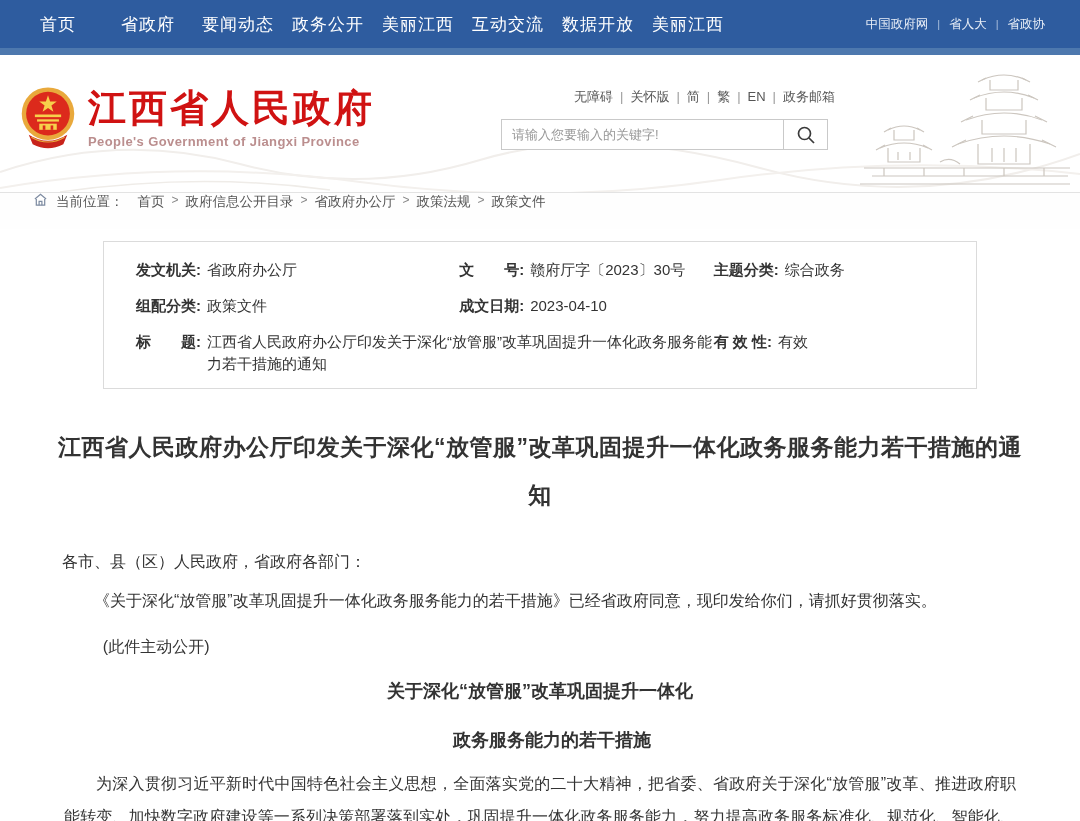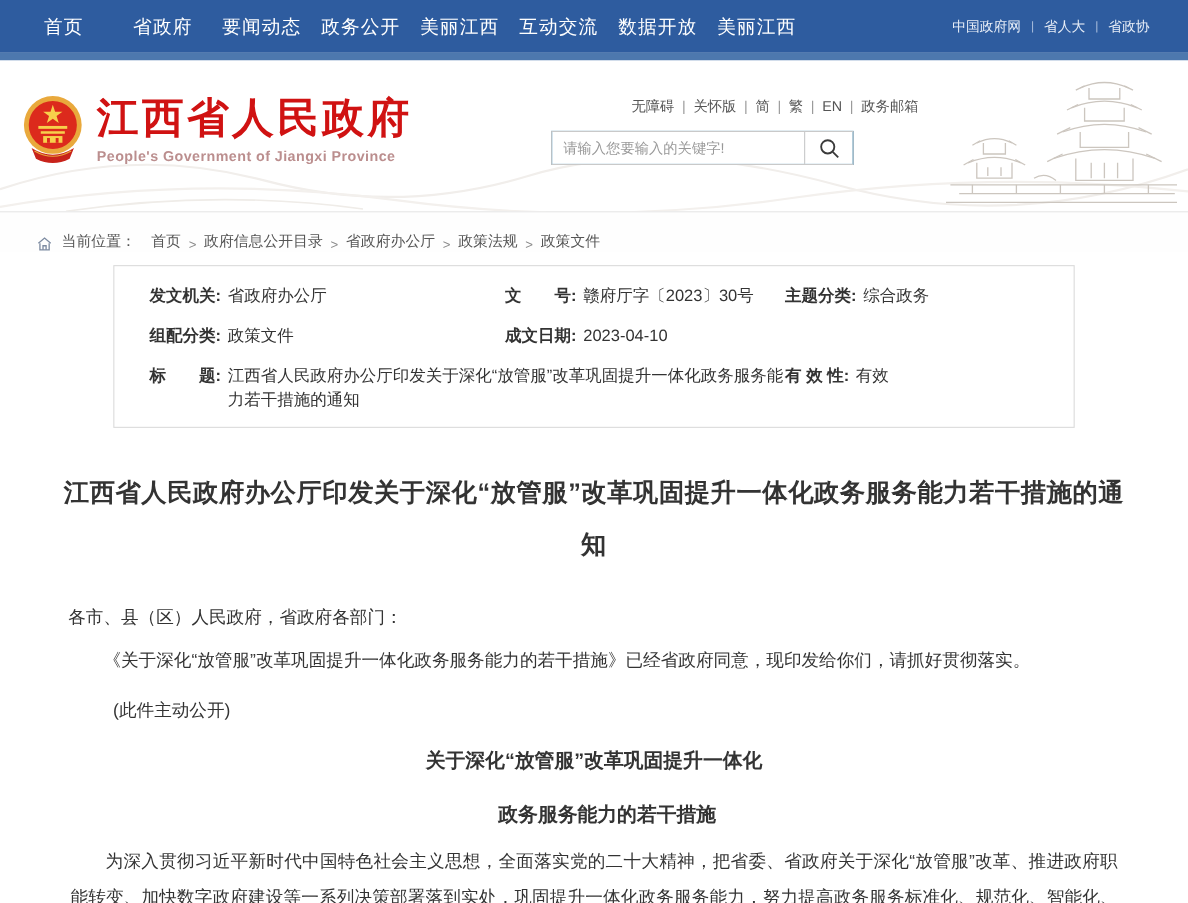--- a/index.html
+++ b/index.html
@@ -28,27 +28,27 @@
   .pagoda { position: absolute; right: 4px; bottom: 0; width: 222px; height: 128px; pointer-events: none; }
   .brand { position: absolute; left: 20px; top: 30px; display: flex; align-items: center; }
   .emblem { width: 56px; height: 66px; margin-right: 12px; }
   .site-name { font-size: 38px; font-weight: bold; color: #d01212; letter-spacing: 3px; line-height: 42px; }
   .site-name-en { font-size: 13px; color: #bb8e8e; letter-spacing: 0.4px; margin-top: 5px; font-weight: bold; }
 
   .header-right { position: absolute; left: 501px; top: 33px; width: 340px; }
   .utility-links { text-align: right; font-size: 13px; color: #555; white-space: nowrap; margin-bottom: 13px; margin-right: 5px; }
   .utility-links a { padding: 0 1px; }
   .utility-links .usep { color: #999; padding: 0 6px; }
-  .search-box { width: 275px; height: 31px; border: 1px solid #c9c9c9; background: #0369a1; display: flex; }
+  .search-box { width: 327px; height: 31px; border: 1px solid #c9c9c9; background: #0369a1; display: flex; }
   .search-box input { flex: 1; border: none; outline: none; padding: 0 10px; font-size: 13px; color: #333; font-family: "Liberation Sans", sans-serif; }
   .search-box input::placeholder { color: #999; }
   .search-btn { width: 44px; border: none; border-left: 1px solid #c9c9c9; background: #fff; display: flex; align-items: center; justify-content: center; cursor: pointer; }
 
   
-  .breadcrumb-bar { height: 37px; border-top: 1px solid #e3e3e3; display: flex; align-items: flex-end; padding-left: 33px; font-size: 13.5px; color: #555; background: #fefefe; }
+  .breadcrumb-bar { height: 37px; border-top: 1px solid #e3e3e3; display: flex; align-items: flex-start; padding-left: 33px; font-size: 13.5px; color: #555; background: #fefefe; }
   .breadcrumb-bar .home-ic { margin-right: 8px; }
   .crumb-label { margin-right: 14px; color: #555; }
   .crumb { color: #555; }
   .bsep { color: #888; padding: 0 7px; font-size: 12px; }
 
   
   .info-table {
     margin: 12px 103px 0 103px;
     border: 1px solid #dbdbdb;
     padding: 17px 32px 13px 32px;

